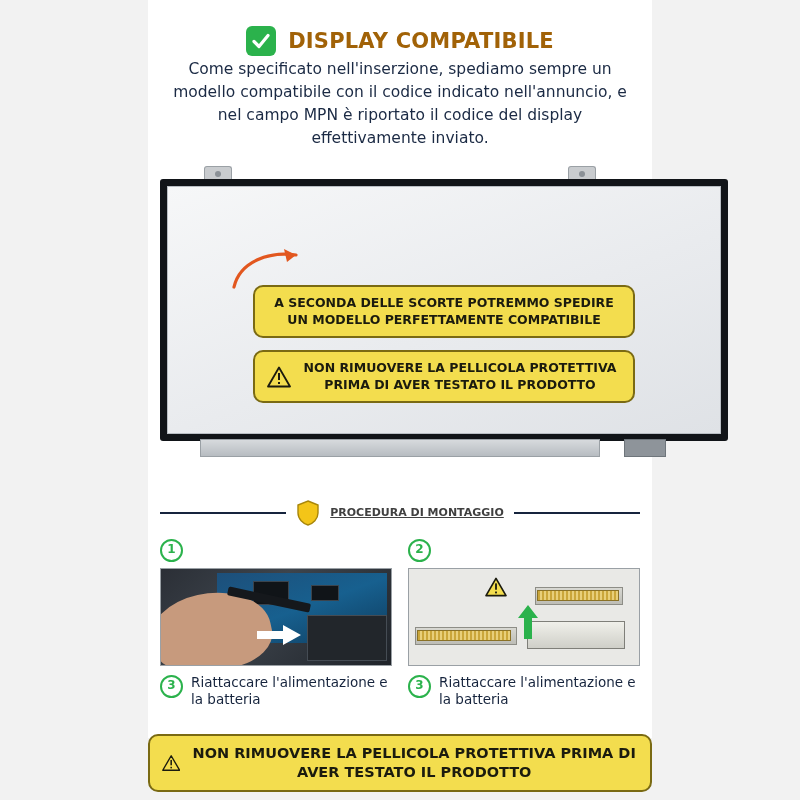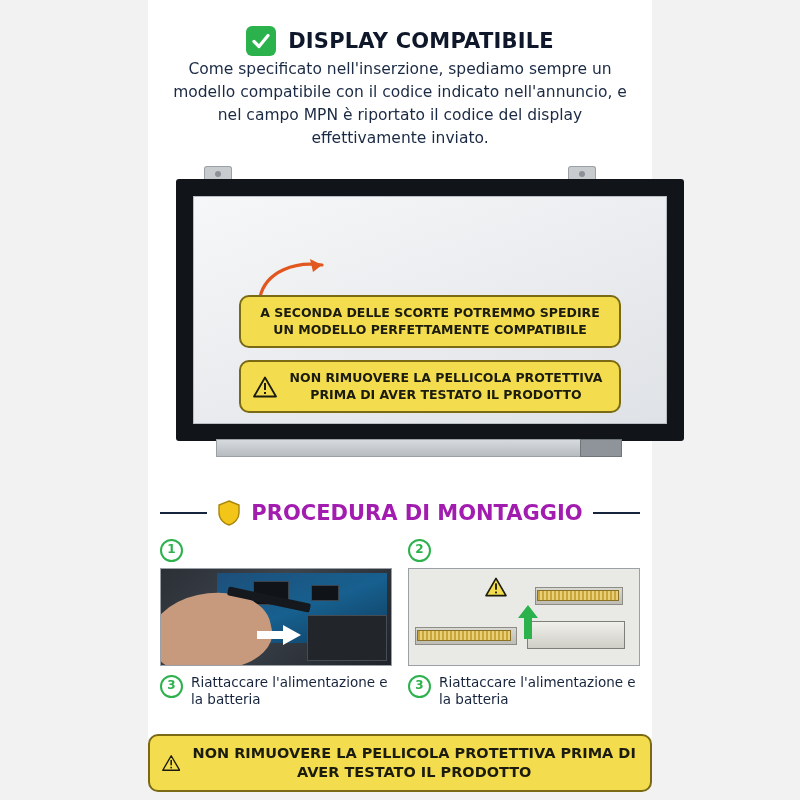--- a/index.html
+++ b/index.html
@@ -52,21 +52,21 @@
     border-radius: 6px;
     background: #2bb24c;
     display: flex;
     align-items: center;
     justify-content: center;
   }
   .check-box svg { display: block; }
   .header-title {
     font-size: 21px;
     font-weight: bold;
-    color: #0f172a;
+    color: #a16207;
     letter-spacing: 0.2px;
   }
 
   .intro {
     margin: 2px auto 0 auto;
     width: 470px;
     text-align: center;
     font-size: 15.5px;
     line-height: 1.48;
     color: #1b2a44;
@@ -97,28 +97,28 @@
     left: 50%;
     top: 4px;
     margin-left: -3px;
     width: 6px;
     height: 6px;
     border-radius: 50%;
     background: #8b9197;
   }
   .panel {
     position: absolute;
-    left: 16px;
+    left: 0;
     top: 13px;
-    width: 508px;
+    width: 568px;
     height: 262px;
     background: #111418;
     border-radius: 3px;
     box-sizing: border-box;
-    padding: 17px;
+    padding: 7px;
   }
   .panel-inner {
     position: relative;
     width: 100%;
     height: 100%;
     background: linear-gradient(160deg, #f6f7f8 0%, #e9ebee 55%, #dfe2e6 100%);
     border: 1px solid #b9bec4;
     box-sizing: border-box;
   }
   .panel-bottom-bar {
@@ -188,24 +188,25 @@
     gap: 10px;
     margin: 34px auto 0 auto;
     width: 480px;
   }
   .proc-rule {
     flex: 1 1 auto;
     height: 2px;
     background: #16243d;
   }
   .proc-title {
-    font-size: 21px;
+    font-size: 11px;
     font-weight: bold;
-    color: #a21caf;
+    color: #404040;
     white-space: nowrap;
+    text-decoration: underline;
   }
   .shield { display: block; }
 
   .steps {
     margin: 12px auto 0 auto;
     width: 480px;
     display: grid;
     grid-template-columns: 232px 232px;
     column-gap: 16px;
     row-gap: 0;

